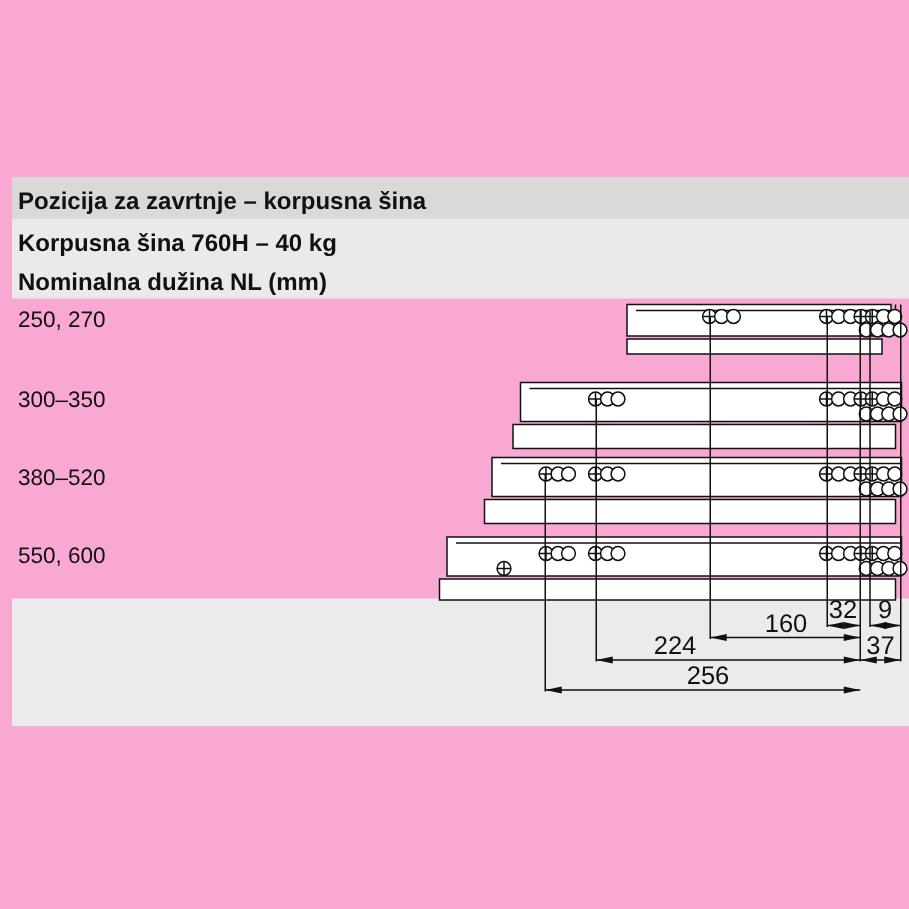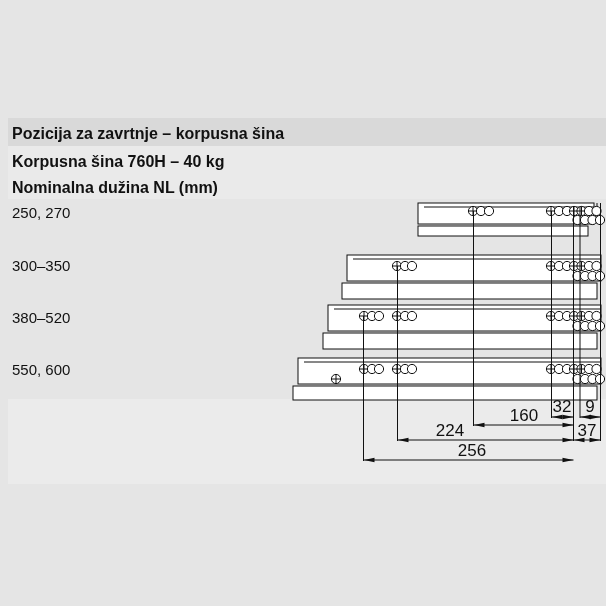--- a/index.html
+++ b/index.html
@@ -1,16 +1,16 @@
 <!DOCTYPE html>
 <html><head>
 <meta charset="utf-8">
 <style>
   html,body{margin:0;padding:0;background:#fff;}
-  #page{position:relative;width:606px;height:606px;background:#e5e5e5;overflow:hidden;
+  #page{position:relative;width:606px;height:606px;background:#f9a8d4;overflow:hidden;
         font-family:"Liberation Sans",sans-serif;}
   svg{position:absolute;left:0;top:0;}
   text{fill:#111;font-family:"Liberation Sans",sans-serif;}
   .h{font-weight:bold;font-size:16px;}
   .lbl{font-size:15px;}
   .dim{font-size:17px;text-anchor:middle;}
   .stroke{stroke:#111;stroke-width:1;fill:none;}
   .body,.flange{fill:#fff;stroke:#111;stroke-width:1;}
   .dimline{stroke:#111;stroke-width:1;}
   .arrow{fill:#111;}

